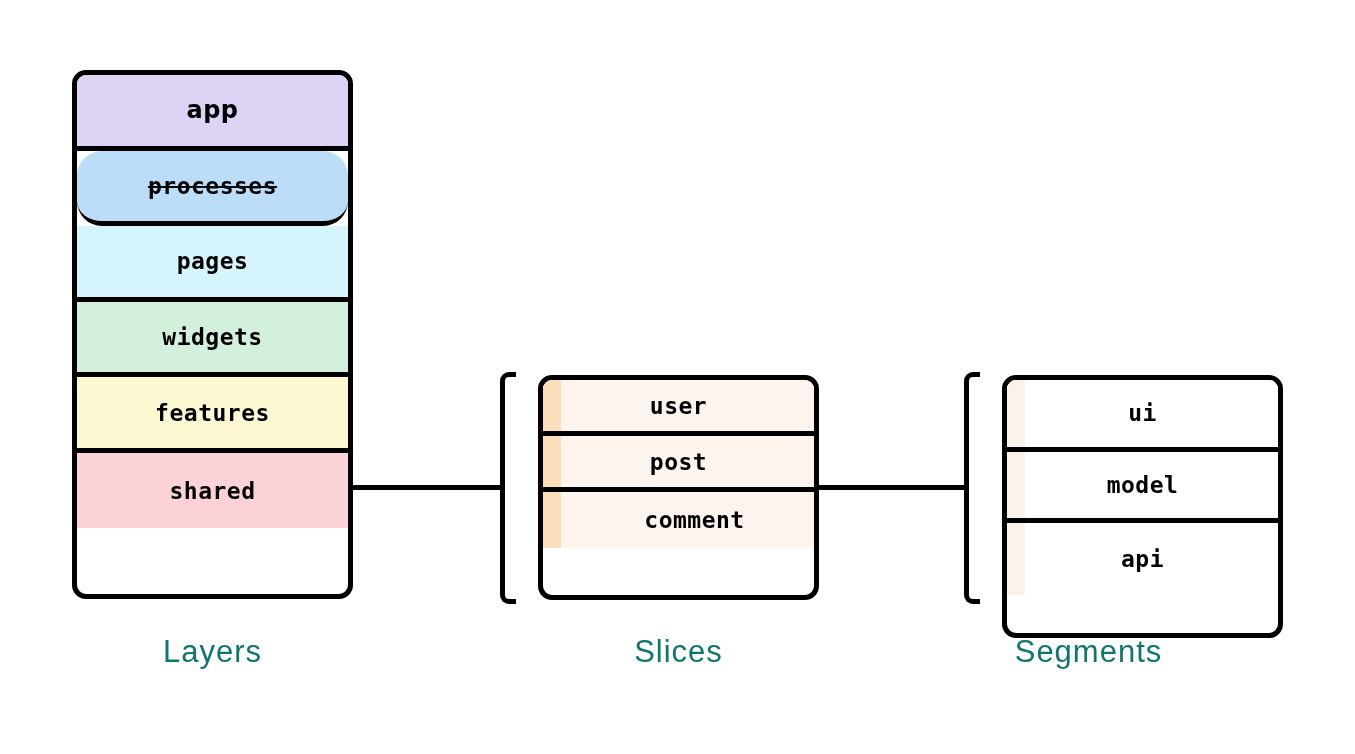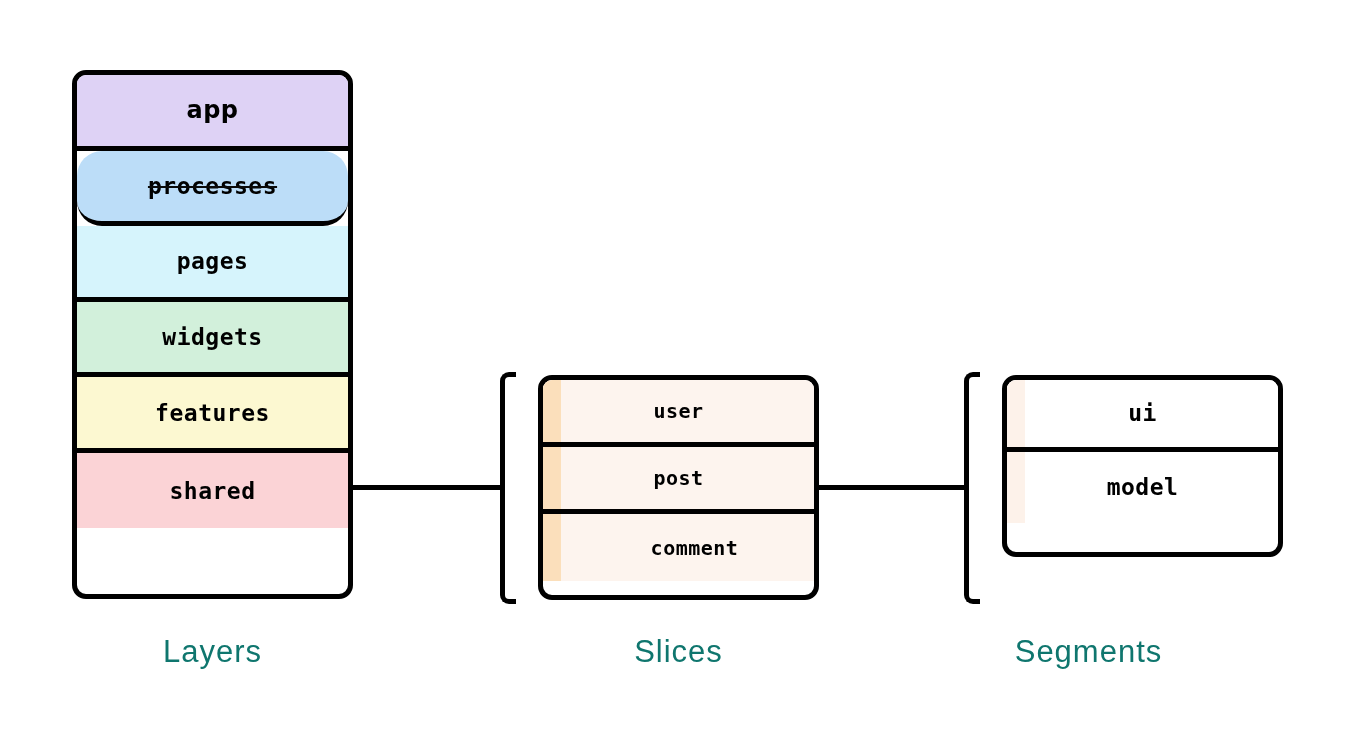--- a/index.html
+++ b/index.html
@@ -66,38 +66,38 @@
   }
 
   
   #slices-stack {
     left: 538px;
     top: 375px;
     width: 281px;
     height: 225px;
   }
   #slices-stack .cell {
-    height: 67px;
-    font-size: 20px;
+    height: 56px;
+    font-size: 23px;
   }
   #slices-stack .cell .stripe {
     position: absolute;
     left: 0;
     top: 0;
     bottom: 0;
     width: 18px;
     background: #fbdfbb;
   }
 
   
   #segments-stack {
     left: 1002px;
     top: 375px;
     width: 281px;
-    height: 182px;
+    height: 263px;
   }
   #segments-stack .cell {
     height: 71.6px;
     font-size: 23px;
     background: #ffffff;
   }
   #segments-stack .cell .stripe {
     position: absolute;
     left: 0;
     top: 0;
@@ -200,19 +200,23 @@
 
   <div class="stack" id="segments-stack">
     <div class="cell" style="background: rgb(255, 255, 255);">
       <span class="stripe" style="background: rgb(253, 242, 234);"></span>
       <span>ui</span>
     </div>
     <div class="cell" style="background: rgb(255, 255, 255);">
       <span class="stripe" style="background: rgb(253, 242, 234);"></span>
       <span>model</span>
     </div>
+    <div class="cell" style="background: rgb(255, 255, 255);">
+      <span class="stripe" style="background: rgb(253, 242, 234);"></span>
+      <span>api</span>
+    </div>
   </div>
 
   <div class="caption" id="caption-layers">Layers</div>
   <div class="caption" id="caption-slices">Slices</div>
   <div class="caption" id="caption-segments">Segments</div>
 
 </div>
 
 </body></html>

